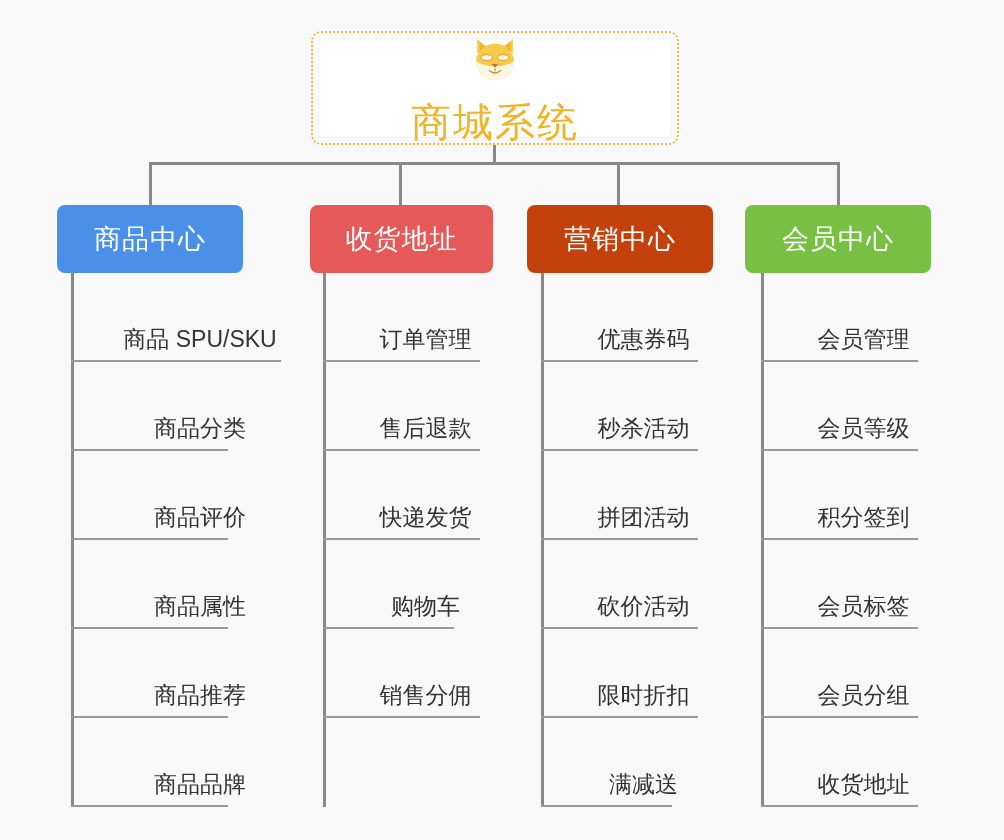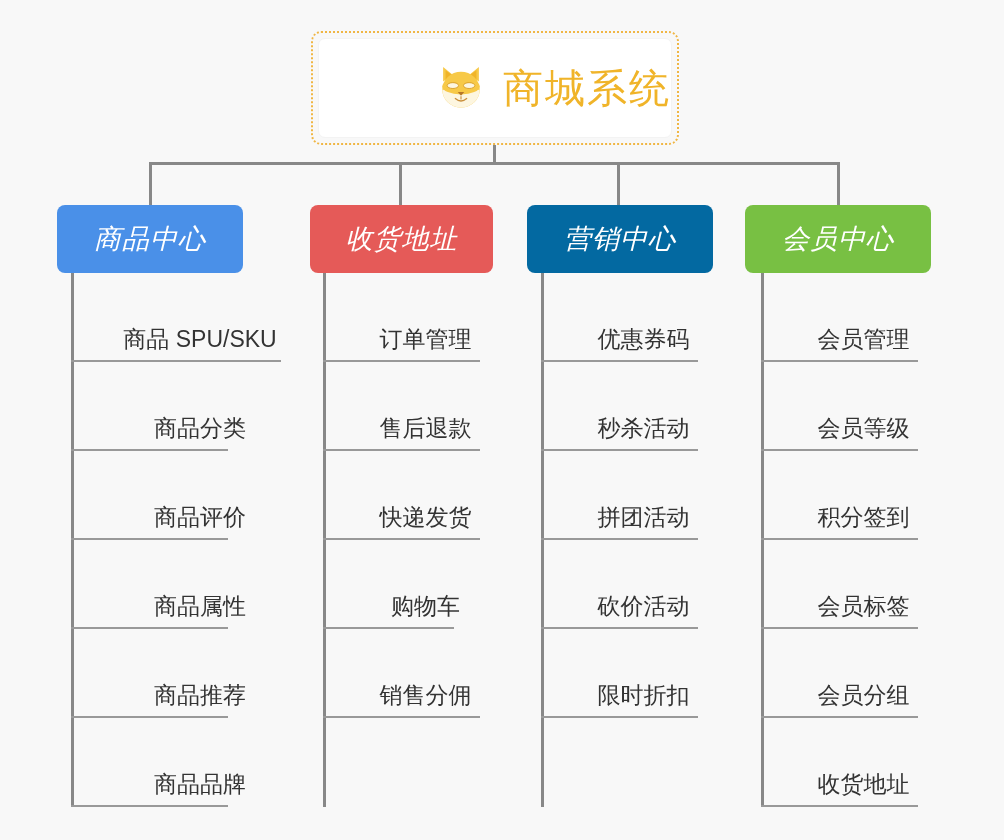--- a/index.html
+++ b/index.html
@@ -37,22 +37,23 @@
   }
   .root-inner {
     width: 100%;
     height: 100%;
     background: #ffffff;
     border: 1px solid #f3f3f3;
     border-radius: 7px;
     box-sizing: border-box;
     display: flex;
     align-items: center;
-    justify-content: flex-end;
+    justify-content: center;
     gap: 16px;
+    flex-direction: column;
   }
   .root-title {
     font-size: 40px;
     color: #f0b429;
     letter-spacing: 2px;
     line-height: 1;
     font-weight: 400;
   }
   .dog-icon {
     width: 52px;
@@ -74,21 +75,20 @@
     position: absolute;
     height: 68px;
     border-radius: 8px;
     display: flex;
     align-items: center;
     justify-content: center;
     color: #ffffff;
     font-size: 27px;
     letter-spacing: 1px;
     box-sizing: border-box;
-    font-style: italic;
   }
 
   
   .leaf-col {
     position: absolute;
     top: 273px;
   }
   .leaf-spine {
     position: absolute;
     left: 0;
@@ -155,21 +155,21 @@
   <div class="conn conn-v" style="left:399px; top:162px; height:43px;"></div>
   <div class="conn conn-v" style="left:617px; top:162px; height:43px;"></div>
   <div class="conn conn-v" style="left:837px; top:162px; height:43px;"></div>
 
   <div class="cat-header" style="left:57px; top:205px; width:186px; background:#4a90e8;">
     <span>商品中心</span>
   </div>
   <div class="cat-header" style="left:310px; top:205px; width:183px; background:#e55a58;">
     <span>收货地址</span>
   </div>
-  <div class="cat-header" style="left:527px; top:205px; width:186px; background:#0369a1;">
+  <div class="cat-header" style="left:527px; top:205px; width:186px; background:#c2410c;">
     <span>营销中心</span>
   </div>
   <div class="cat-header" style="left:745px; top:205px; width:186px; background:#78c043;">
     <span>会员中心</span>
   </div>
 
   <div class="leaf-col" style="left:71px; width:210px;">
     <div class="leaf-spine" style="height:534px;"></div>
     <div class="leaf-item">
       <span class="leaf-label">商品 SPU/SKU</span>
@@ -236,20 +236,24 @@
       <span class="leaf-rule" style="width:157px;"></span>
     </div>
     <div class="leaf-item">
       <span class="leaf-label">砍价活动</span>
       <span class="leaf-rule" style="width:157px;"></span>
     </div>
     <div class="leaf-item">
       <span class="leaf-label">限时折扣</span>
       <span class="leaf-rule" style="width:157px;"></span>
     </div>
+    <div class="leaf-item">
+      <span class="leaf-label">满减送</span>
+      <span class="leaf-rule" style="width:131px;"></span>
+    </div>
   </div>
 
   <div class="leaf-col" style="left:761px; width:157px;">
     <div class="leaf-spine" style="height:534px;"></div>
     <div class="leaf-item">
       <span class="leaf-label">会员管理</span>
       <span class="leaf-rule" style="width:157px;"></span>
     </div>
     <div class="leaf-item">
       <span class="leaf-label">会员等级</span>

